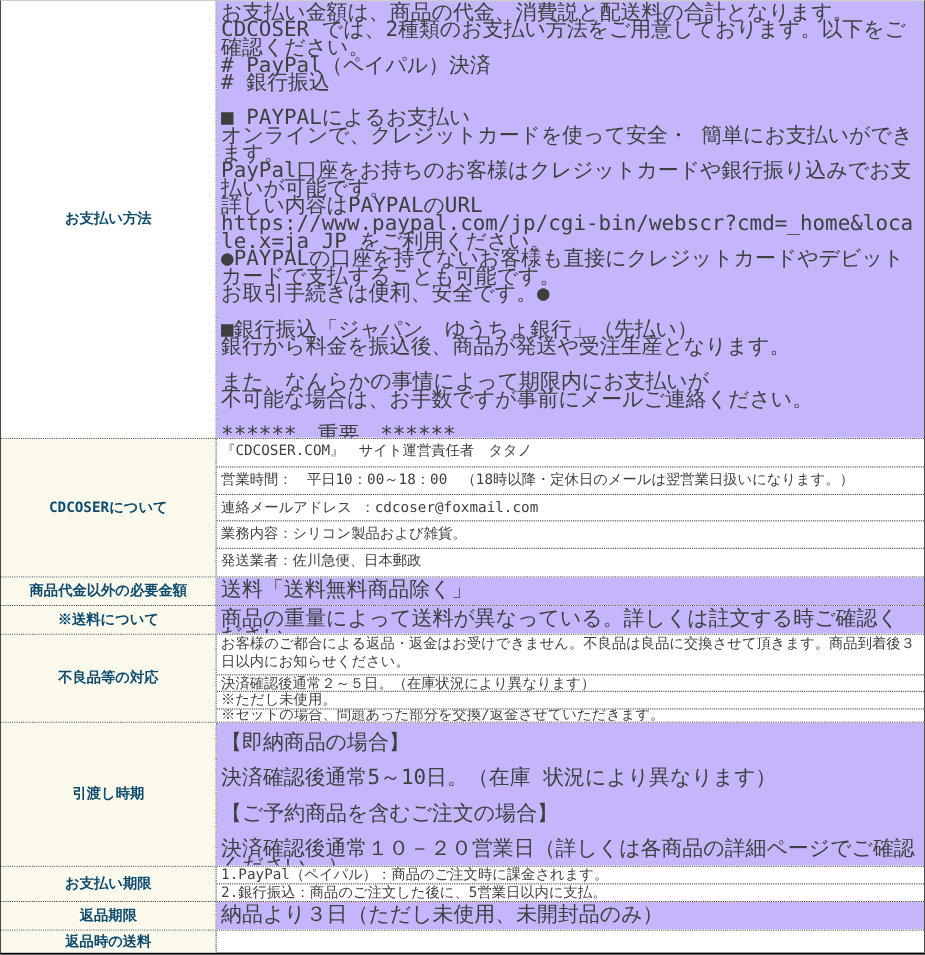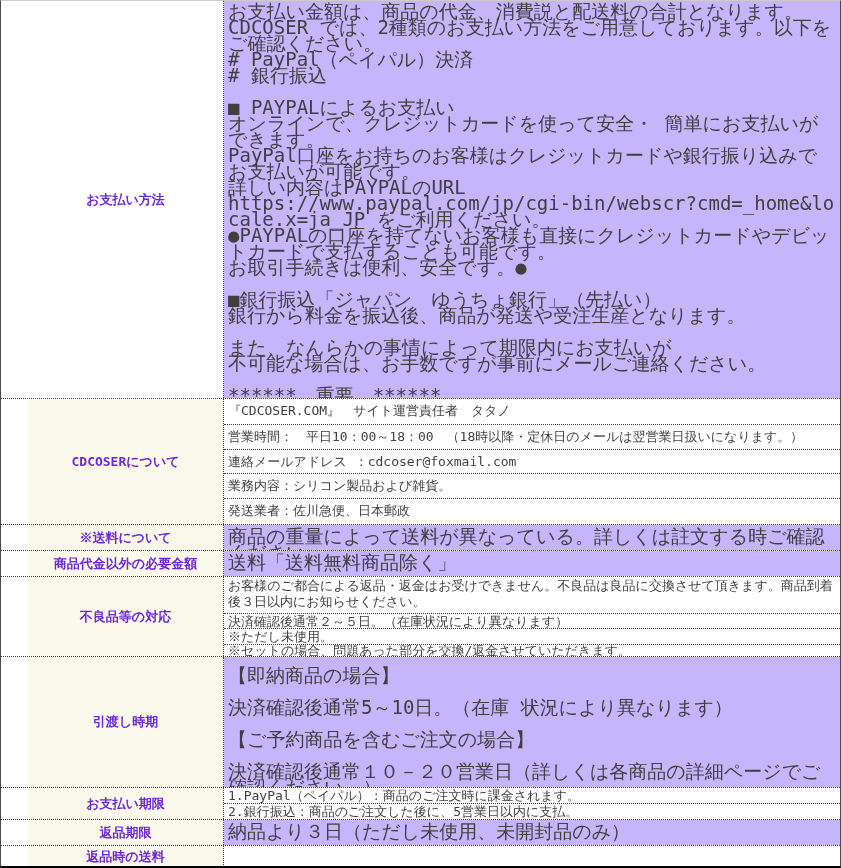--- a/index.html
+++ b/index.html
@@ -21,24 +21,23 @@
   }
   .sec { display:flex; border-top:1px dotted #3c3c3c; overflow:hidden; }
   .sec.first { border-top:none; }
   .lbl {
     flex:0 0 196px; width:196px;
     background:#faf9ec;
     border-right:1px dotted #3c3c3c;
     display:flex; align-items:center; justify-content:center;
     text-align:center;
     font-weight:bold; font-size:13px; line-height:16px;
-    color:#6d28d9;
+    color:#0c4a6e;
     padding:0 4px;
     overflow:hidden;
-    margin-left:27px;
   }
   .lbl.white { background:#ffffff; }
   .val {
     flex:1 1 auto;
     background:#c4b5fd;
     font-size:19px; line-height:16px;
     padding:3px 4px;
     overflow:hidden;
   }
   .pre { white-space:pre-wrap; word-break:break-all; }
@@ -92,27 +91,27 @@
     <div class="subcol">
       <div class="sub firstsub" style="height:25px">『CDCOSER.COM』　サイト運営責任者　タタノ</div>
       <div class="sub" style="height:25px">営業時間：　平日10：00～18：00　（18時以降・定休日のメールは翌営業日扱いになります。）</div>
       <div class="sub" style="height:25px"><span>連絡メールアドレス ：</span><span class="email">cdcoser@foxmail.com</span></div>
       <div class="sub" style="height:25px">業務内容：シリコン製品および雑貨。</div>
       <div class="sub" style="height:26px">発送業者：佐川急便、日本郵政</div>
     </div>
   </div>
 
   <div class="sec" style="height:26px">
-    <div class="lbl">※送料について</div>
-    <div class="val">商品の重量によって送料が異なっている。詳しくは註文する時ご確認ください。</div>
+    <div class="lbl">商品代金以外の必要金額</div>
+    <div class="val">送料「送料無料商品除く」</div>
   </div>
 
   <div class="sec" style="height:26px">
-    <div class="lbl">商品代金以外の必要金額</div>
-    <div class="val">送料「送料無料商品除く」</div>
+    <div class="lbl">※送料について</div>
+    <div class="val">商品の重量によって送料が異なっている。詳しくは註文する時ご確認ください。</div>
   </div>
 
   <div class="sec" style="height:80px">
     <div class="lbl">不良品等の対応</div>
     <div class="subcol">
       <div class="sub firstsub" style="height:36px;padding-top:1px">お客様のご都合による返品・返金はお受けできません。不良品は良品に交換させて頂きます。商品到着後３日以内にお知らせください。</div>
       <div class="sub tight" style="height:16px">決済確認後通常２～５日。（在庫状況により異なります）</div>
       <div class="sub tight" style="height:16px">※ただし未使用。</div>
       <div class="sub tight" style="height:12px;line-height:12px">※セットの場合、問題あった部分を交換/返金させていただきます。</div>
     </div>

